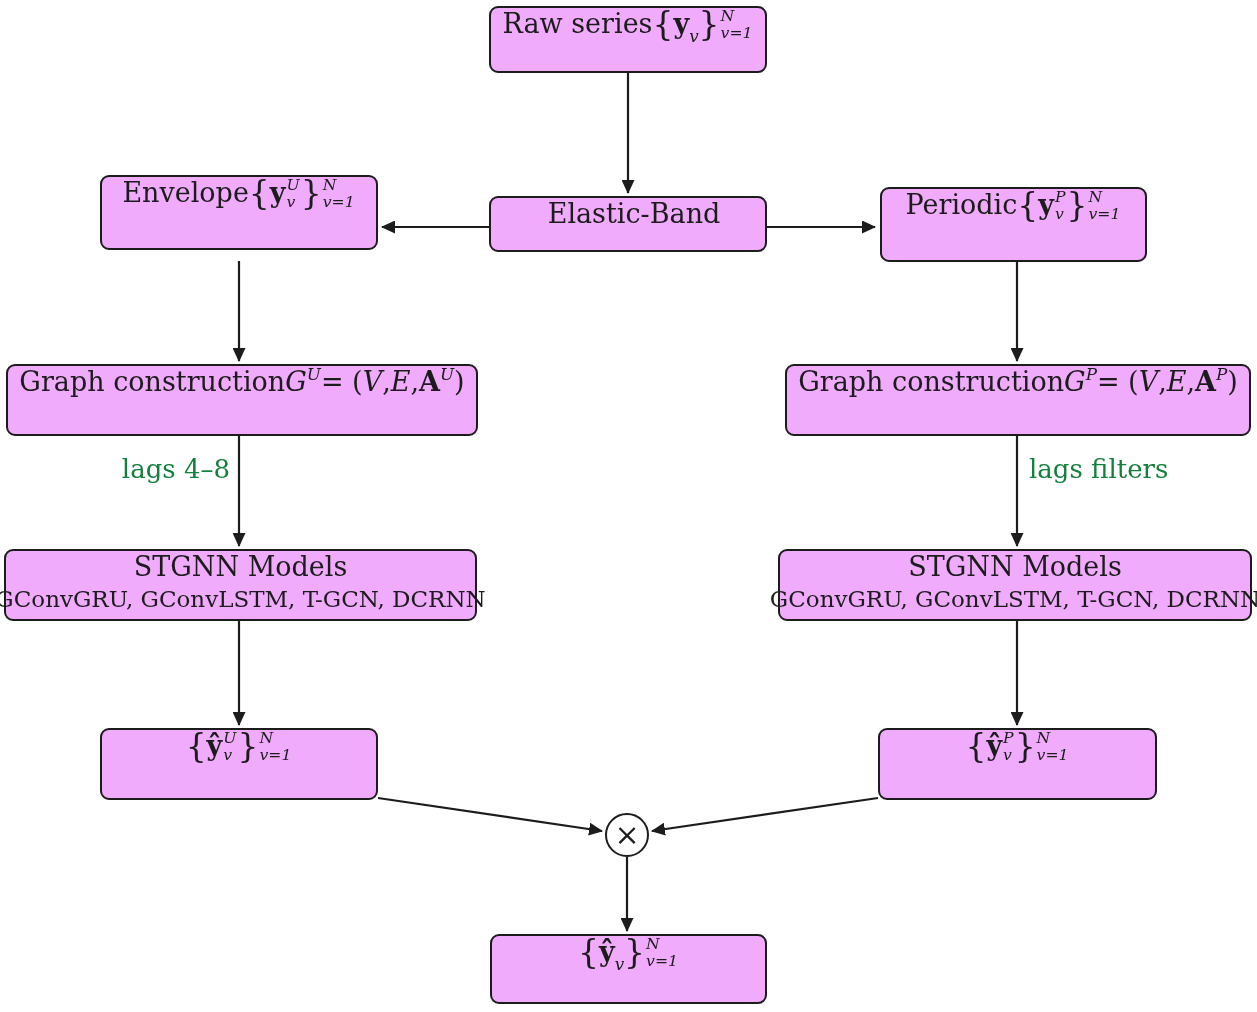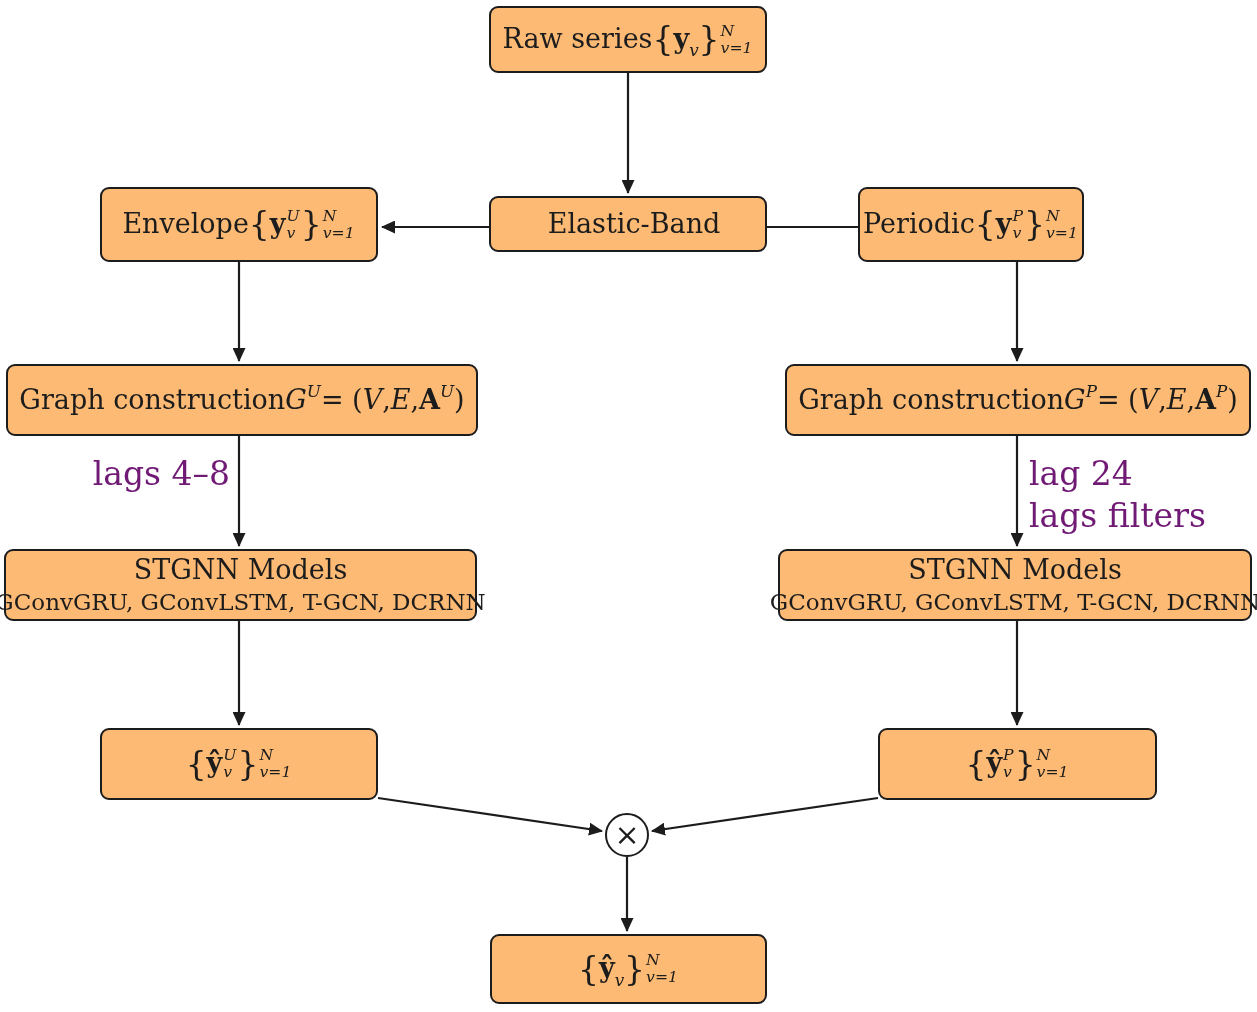--- a/index.html
+++ b/index.html
@@ -8,49 +8,48 @@
     width:1257px;height:1012px;
     background:#ffffff;
     font-family:"DejaVu Serif","Liberation Serif",serif;
     color:#1c1c1c;
     overflow:hidden;
   }
   #edges{position:absolute;left:0;top:0;width:1257px;height:1012px;}
   .node{
     position:absolute;
     box-sizing:border-box;
-    background:#fdba74;
+    background:#f0abfc;
     border:2.3px solid #1c1c1c;
     border-radius:9px;
     display:flex;
     flex-direction:column;
     align-items:center;
-    justify-content:center;
     font-size:27px;
     line-height:1.22;
     white-space:nowrap;
     text-align:center;
   }
   .mathline{display:flex;align-items:baseline;}
   .mathline .b{font-weight:bold;}
   .mathline .i, .mathline .cal{font-style:italic;}
   .mathline .sup{font-size:0.62em;font-style:italic;vertical-align:super;align-self:flex-start;margin-top:-0.15em;}
   .mathline .sub{font-size:0.62em;font-style:italic;align-self:flex-end;margin-bottom:-0.25em;}
   .mathline .brace{font-size:1.22em;align-self:center;line-height:1;}
   .stack{
     display:inline-flex;flex-direction:column;align-items:flex-start;
     font-size:0.58em;line-height:1.08;font-style:italic;
     align-self:center;margin:0 1px;
   }
   .node-sub{font-size:23px;margin-top:1px;}
   .edge-label{
     position:absolute;
-    font-size:33px;
+    font-size:26px;
     line-height:1.26;
-    color:#701a75;
+    color:#15803d;
   }
   .edge-label.align-right{text-align:right;}
   .edge-label.align-left{text-align:left;}
   #multiply-node{
     position:absolute;
     box-sizing:border-box;
     width:44px;height:44px;
     border:2.5px solid #1c1c1c;
     border-radius:50%;
     background:#ffffff;
@@ -96,38 +95,38 @@
           <span>N</span>
           <span>v=1</span>
         </span>
       </div>
   </div>
 
   <div class="node" style="left:489px;top:196px;width:278px;height:56px;padding-left:12px;">
     <div>Elastic-Band</div>
   </div>
 
-  <div class="node" style="left:100px;top:187px;width:278px;height:75px;">
+  <div class="node" style="left:100px;top:175px;width:278px;height:75px;">
     <div class="mathline">
         <span>Envelope </span>
         <span class="brace">{</span>
         <span class="b">y</span>
         <span class="stack">
           <span>U</span>
           <span>v</span>
         </span>
         <span class="brace">}</span>
         <span class="stack">
           <span>N</span>
           <span>v=1</span>
         </span>
       </div>
   </div>
 
-  <div class="node" style="left:858px;top:187px;width:226px;height:75px;">
+  <div class="node" style="left:880px;top:187px;width:267px;height:75px;">
     <div class="mathline">
         <span>Periodic </span>
         <span class="brace">{</span>
         <span class="b">y</span>
         <span class="stack">
           <span>P</span>
           <span>v</span>
         </span>
         <span class="brace">}</span>
         <span class="stack">
@@ -167,21 +166,20 @@
         <span class="sup">P</span>
         <span>)</span>
       </div>
   </div>
 
   <div class="edge-label align-right" style="left:28px;top:453px;width:202px;">
     <div>lags 4–8</div>
   </div>
 
   <div class="edge-label align-left" style="left:1029px;top:453px;width:210px;">
-    <div>lag 24</div>
     <div>lags filters</div>
   </div>
 
   <div class="node" style="left:4px;top:549px;width:473px;height:72px;">
     <div>STGNN Models</div>
     <div class="node-sub">GConvGRU, GConvLSTM, T-GCN, DCRNN</div>
   </div>
 
   <div class="node" style="left:778px;top:549px;width:474px;height:72px;">
     <div>STGNN Models</div>

